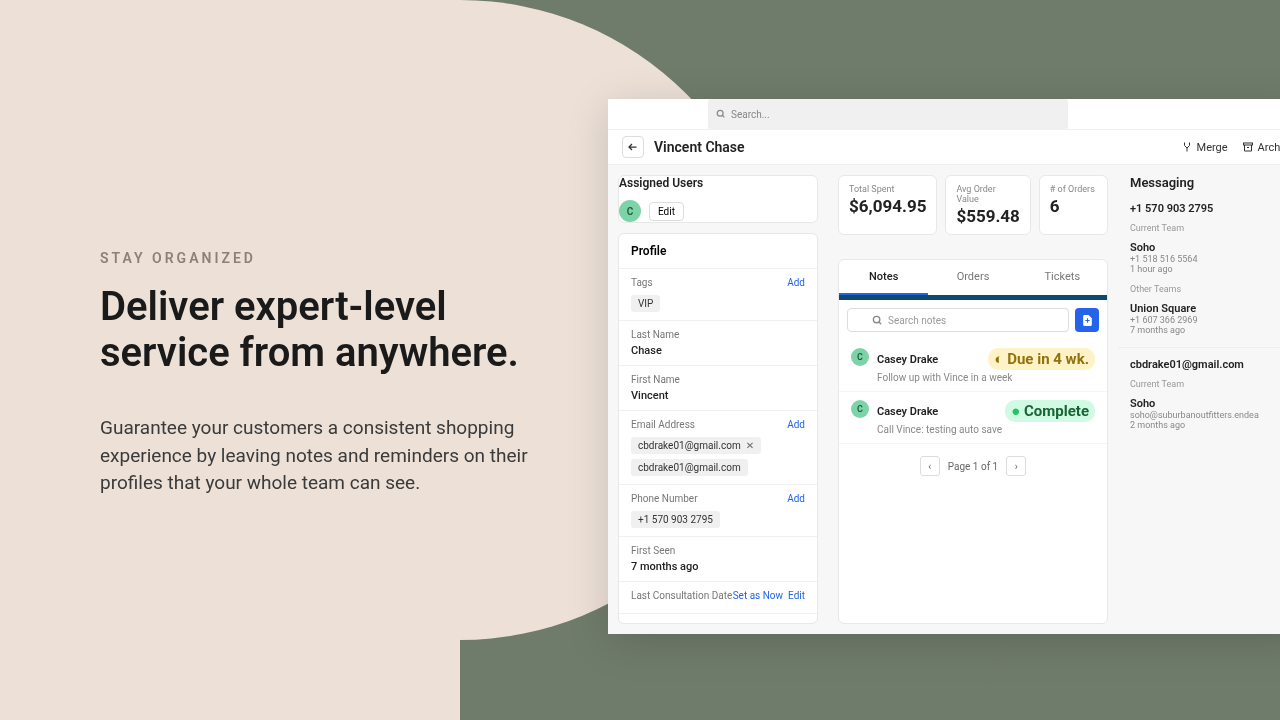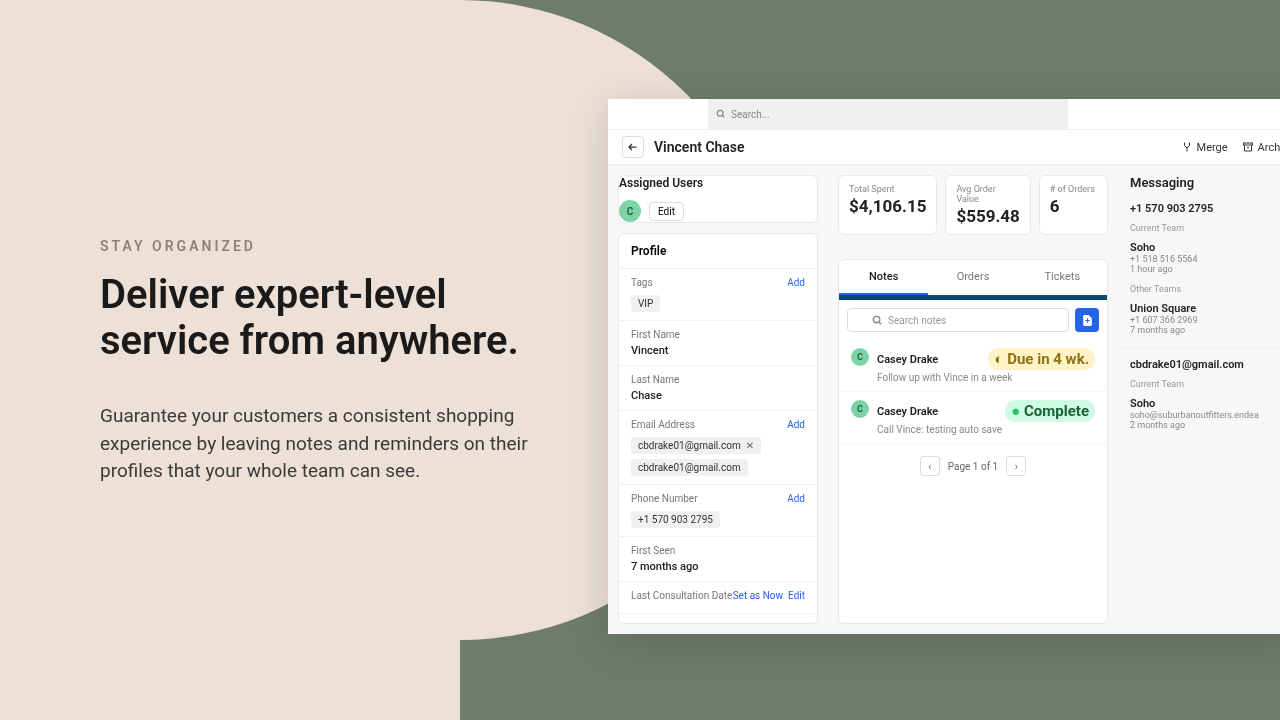--- a/index.html
+++ b/index.html
@@ -1,20 +1,20 @@
 <!DOCTYPE html>
 <html><head>
 <meta charset="utf-8">
 <style>
 *{margin:0;padding:0;box-sizing:border-box;font-family:-apple-system,BlinkMacSystemFont,'Segoe UI',Roboto,sans-serif}
 body{width:1280px;height:720px;position:relative;overflow:hidden;background:#ece0d7}
 .bg-green-top{position:absolute;top:0;right:0;width:820px;height:720px;background:#707c6b}
 .bg-green-top::before{content:'';position:absolute;top:0;left:-320px;width:640px;height:640px;background:#ece0d7;border-radius:50%}
 .bg-green-bottom{position:absolute;bottom:-220px;right:-100px;width:400px;height:400px;background:#707c6b;border-radius:50%}
-.marketing{position:absolute;left:100px;top:238px;width:460px;z-index:2}
+.marketing{position:absolute;left:100px;top:250px;width:460px;z-index:2}
 .eyebrow{font-size:14px;letter-spacing:3px;color:#8b8178;font-weight:600;margin-bottom:18px;text-transform:uppercase}
 .headline{font-size:40px;font-weight:600;color:#1a1a1a;line-height:1.15;margin-bottom:38px}
 .subcopy{font-size:19px;color:#3a3a3a;line-height:1.45}
 .app{position:absolute;left:608px;top:99px;width:700px;height:535px;background:#fff;box-shadow:0 8px 40px rgba(0,0,0,0.15);overflow:hidden;z-index:3}
 .topbar{height:30px;display:flex;align-items:center;padding:0 100px}
 .search{flex:1;max-width:360px;height:16px;background:#f0f0f0;border-radius:4px;display:flex;align-items:center;padding:16px 8px;font-size:10px;color:#888}
 .search svg{width:10px;height:10px;margin-right:5px}
 .hdr{height:36px;border-top:1px solid #eee;border-bottom:1px solid #eee;display:flex;align-items:center;padding:0 14px;gap:10px}
 .back{width:22px;height:22px;border:1px solid #ddd;border-radius:4px;display:flex;align-items:center;justify-content:center;cursor:pointer}
 .hdr-title{font-size:14px;font-weight:600;color:#222}
@@ -129,26 +129,26 @@
       <div class="card profile">
         <div class="prof-hdr">Profile</div>
         <div class="prof-row">
           <div class="prof-label">
               <span>Tags</span>
               <span class="add-link">Add</span>
             </div>
           <span class="pill">VIP</span>
         </div>
         <div class="prof-row">
+          <div class="prof-label">Last Name</div>
+          <div class="prof-val">Chase</div>
+        </div>
+        <div class="prof-row">
           <div class="prof-label">First Name</div>
           <div class="prof-val">Vincent</div>
-        </div>
-        <div class="prof-row">
-          <div class="prof-label">Last Name</div>
-          <div class="prof-val">Chase</div>
         </div>
         <div class="prof-row">
           <div class="prof-label">
               <span>Email Address</span>
               <span class="add-link">Add</span>
             </div>
           <span class="pill">
               <span>cbdrake01@gmail.com</span>
               <span class="x">✕</span>
             </span><br>
@@ -171,21 +171,21 @@
               <span><span class="add-link">Set as Now</span>&nbsp;&nbsp;<span class="add-link">Edit</span></span>
             </div>
         </div>
       </div>
     </div>
 
     <div class="col-mid">
       <div class="stats">
         <div class="stat">
           <div class="stat-l">Total Spent</div>
-          <div class="stat-v">$4,106.15</div>
+          <div class="stat-v">$6,094.95</div>
         </div>
         <div class="stat">
           <div class="stat-l">Avg Order Value</div>
           <div class="stat-v">$559.48</div>
         </div>
         <div class="stat">
           <div class="stat-l"># of Orders</div>
           <div class="stat-v">6</div>
         </div>
       </div>

